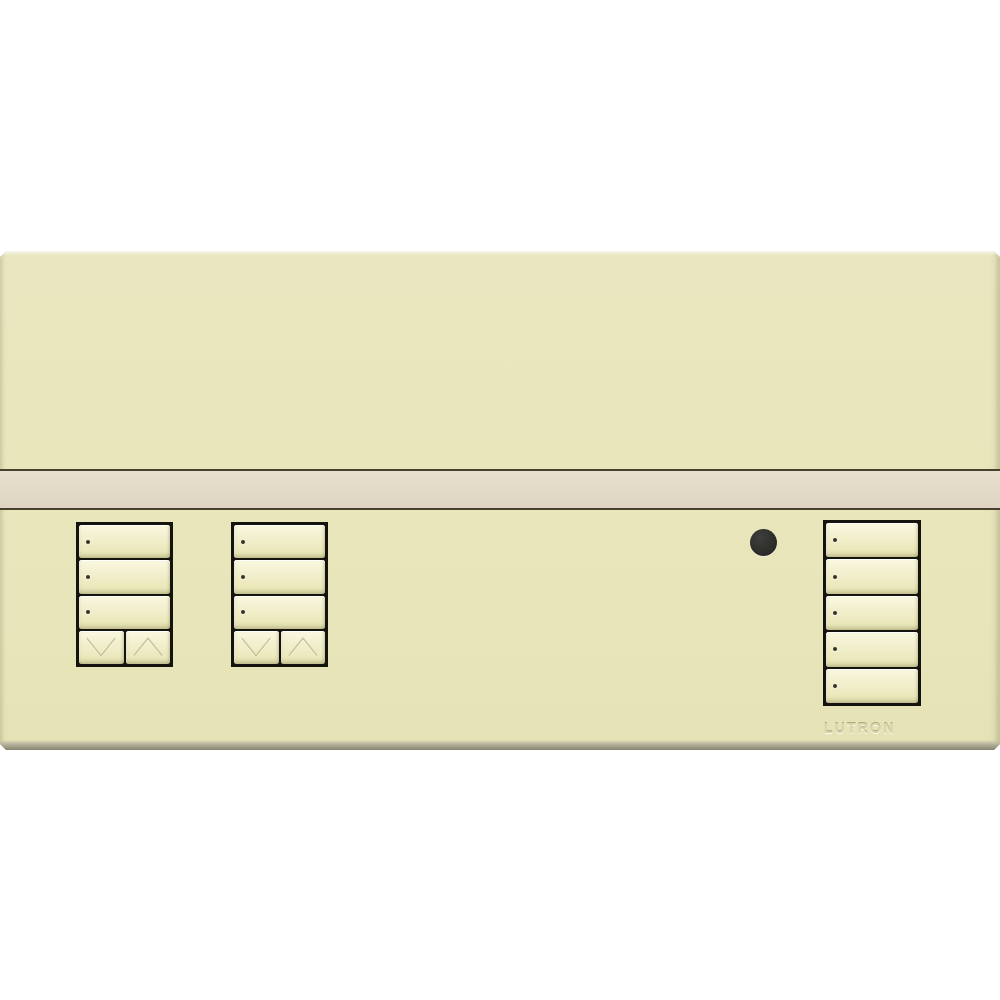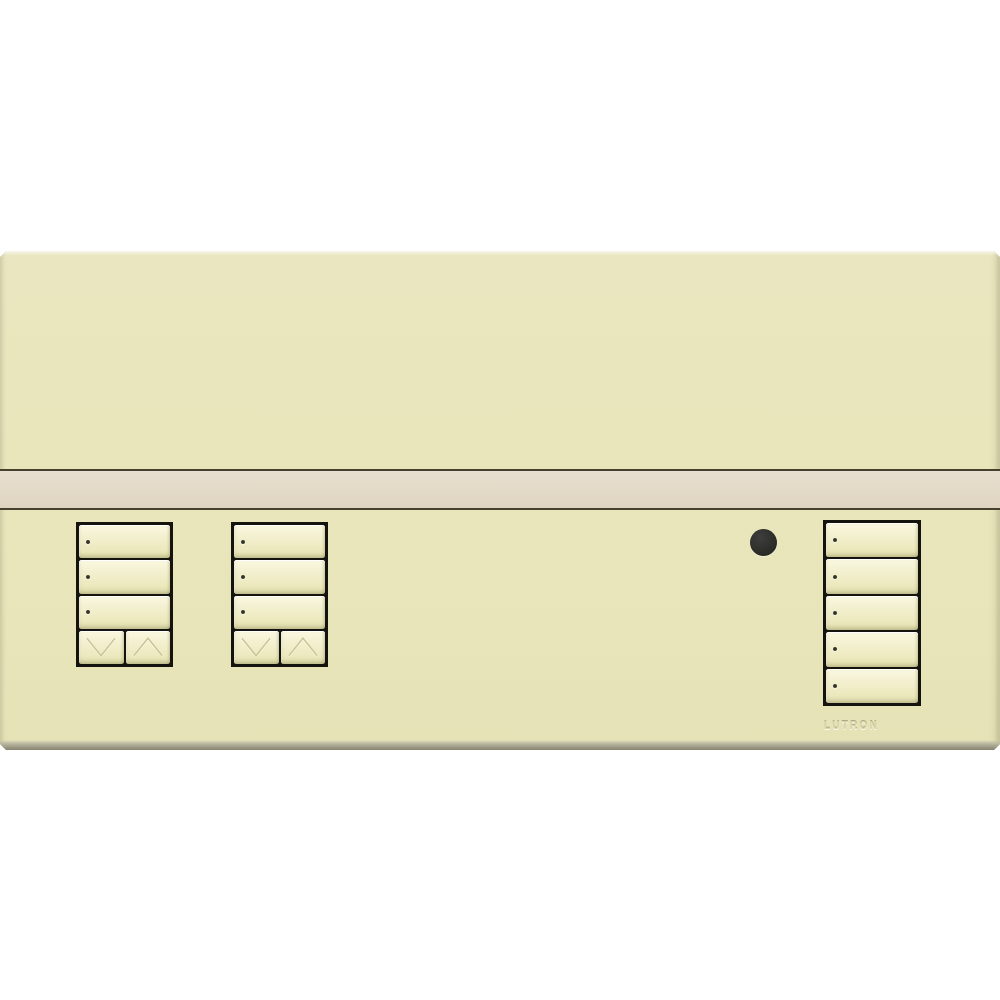--- a/index.html
+++ b/index.html
@@ -118,21 +118,21 @@
     border-radius: 50%;
     background: radial-gradient(circle at 38% 32%, #3e3e3c 0%, #2b2b28 65%, #222220 100%);
     box-shadow: 0 1px 1px rgba(255,255,255,0.4);
   }
 
   
   .brand {
     position: absolute;
     left: 824px;
     top: 469px;
-    font-size: 10px;
+    font-size: 14px;
     font-weight: bold;
     letter-spacing: 2.2px;
     color: #d9d5a9;
     text-shadow:
       0 1px 0 rgba(255,255,255,0.75),
       0 -1px 0 rgba(104,98,62,0.45);
     user-select: none;
   }
 </style>
 </head>

